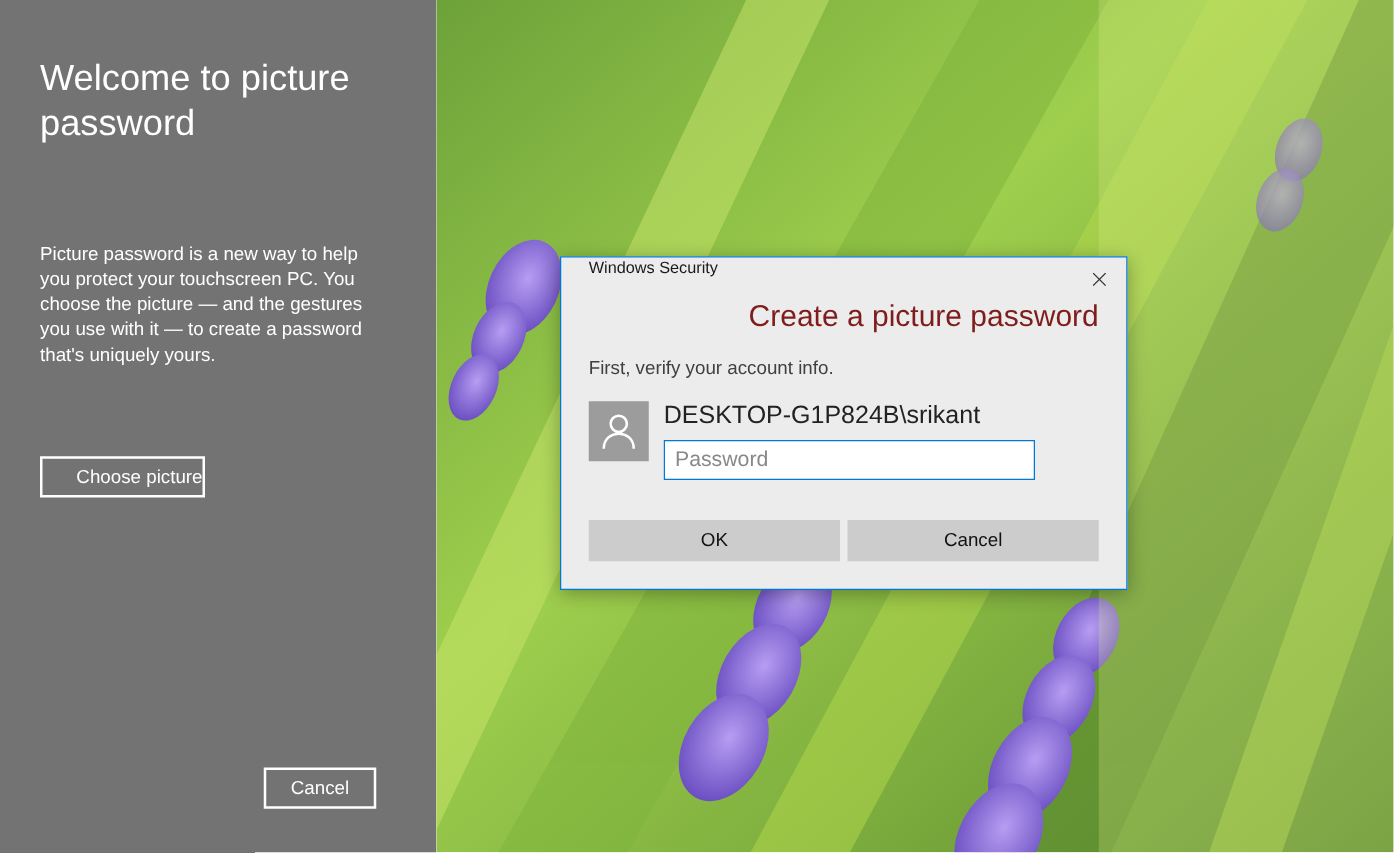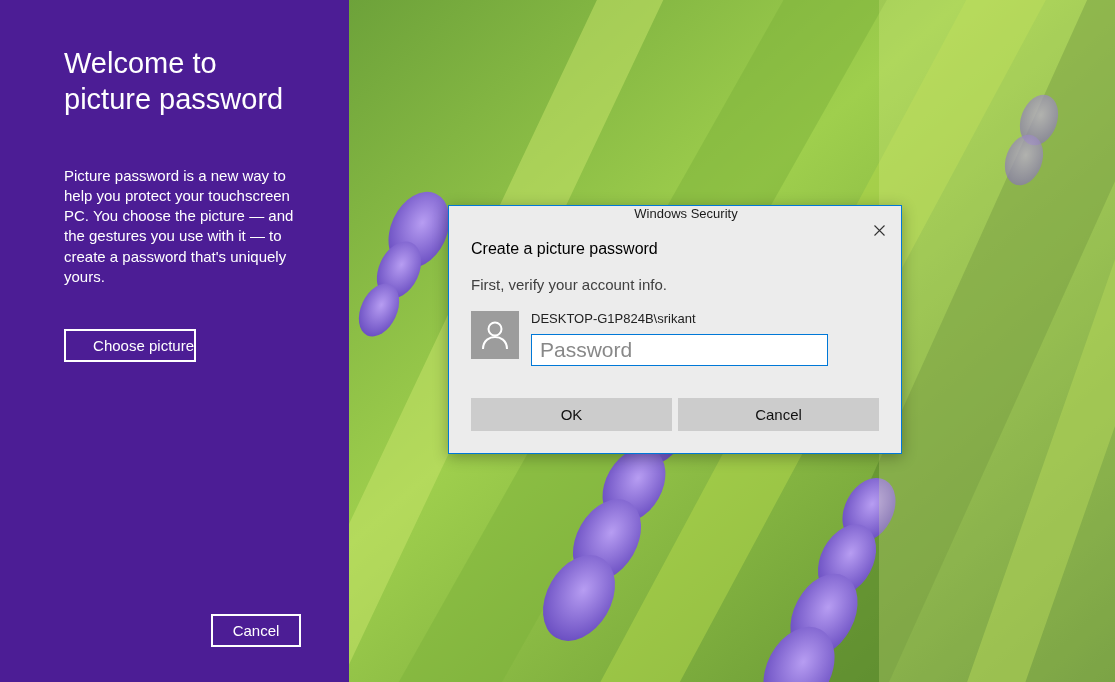--- a/index.html
+++ b/index.html
@@ -7,25 +7,26 @@
       font-family: "Segoe UI", Tahoma, Geneva, sans-serif;
       width: 1115px;
       height: 682px;
       overflow: hidden;
       display: flex;
       position: relative;
     }
     .sidebar {
       width: 349px;
       height: 100%;
-      background: #4c1d95;
+      background: #737373;
       color: #ffffff;
-      padding: 45px 40px 35px 64px;
+      padding: 45px 40px 35px 32px;
       display: flex;
       flex-direction: column;
+      gap: 28px;
     }
     .sidebar-title {
       font-size: 29px;
       font-weight: 300;
       line-height: 1.25;
       margin-bottom: 48px;
     }
     .sidebar-p {
       font-size: 15px;
       font-weight: 400;
@@ -79,46 +80,45 @@
       width: 454px;
       background: #ececec;
       border: 1px solid #0078d7;
       box-shadow: 0 3px 14px rgba(0,0,0,0.3);
       font-size: 14px;
       color: #1a1a1a;
     }
     .dialog-titlebar {
       height: 34px;
       display: flex;
-      align-items: center;
       padding-left: 22px;
-      flex-direction: column;
     }
     .dlg-title {
       font-size: 13px;
     }
     .dlg-close {
       margin-left: auto;
       width: 44px;
       height: 34px;
       display: flex;
       align-items: center;
       justify-content: center;
       cursor: pointer;
       font-size: 14px;
       color: #333;
     }
     .dialog-body {
       padding: 0 22px 22px 22px;
     }
     .dlg-heading {
-      font-size: 16px;
+      font-size: 24px;
       font-weight: 400;
-      color: #000000;
+      color: #7f1d1d;
       margin-bottom: 18px;
+      text-align: right;
     }
     .dlg-instr {
       font-size: 15px;
       margin-bottom: 18px;
       color: #404040;
     }
     .account-row {
       display: flex;
       gap: 12px;
     }
@@ -126,30 +126,30 @@
       width: 48px;
       height: 48px;
       background: #9c9c9c;
       display: flex;
       align-items: center;
       justify-content: center;
       flex-shrink: 0;
     }
     .account-col { flex: 1; }
     .account-name {
-      font-size: 13px;
+      font-size: 20px;
       color: #222;
       margin-bottom: 8px;
     }
     .pw-input {
       width: 297px;
       height: 32px;
       border: 1px solid #0078d7;
       padding: 12px 8px;
-      font-size: 21px;
+      font-size: 17px;
       font-family: inherit;
       background: #fff;
       outline: none;
     }
     .pw-input::placeholder { color: #888; }
     .dlg-buttons {
       margin-top: 32px;
       display: flex;
       gap: 6px;
       justify-content: space-between;

